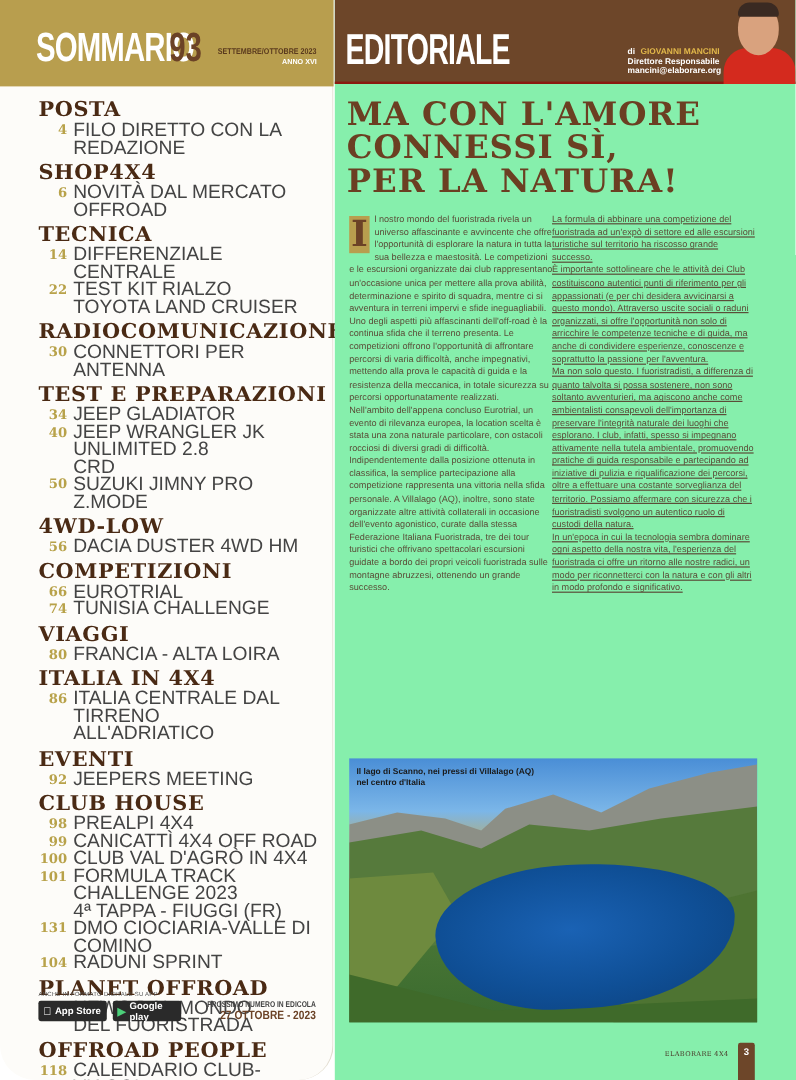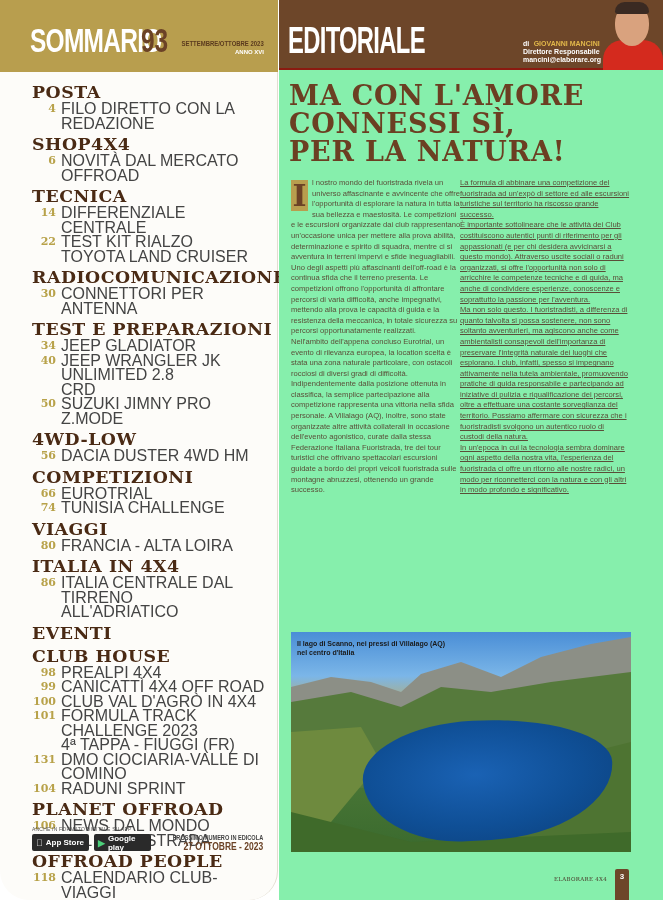--- a/index.html
+++ b/index.html
@@ -157,20 +157,24 @@
           <span class="pg">86</span>
           <span class="txt">ITALIA CENTRALE DAL TIRRENO</span>
         </div>
         <div class="entry">
           <span class="pg"></span>
           <span class="txt">ALL'ADRIATICO</span>
         </div>
       </div>
       <div class="sec">
         <div class="sec-title">EVENTI</div>
+        <div class="entry">
+          <span class="pg">92</span>
+          <span class="txt">JEEPERS MEETING</span>
+        </div>
       </div>
       <div class="sec">
         <div class="sec-title">CLUB HOUSE</div>
         <div class="entry">
           <span class="pg">98</span>
           <span class="txt">PREALPI 4X4</span>
         </div>
         <div class="entry">
           <span class="pg">99</span>
           <span class="txt">CANICATTÌ 4X4 OFF ROAD</span>

